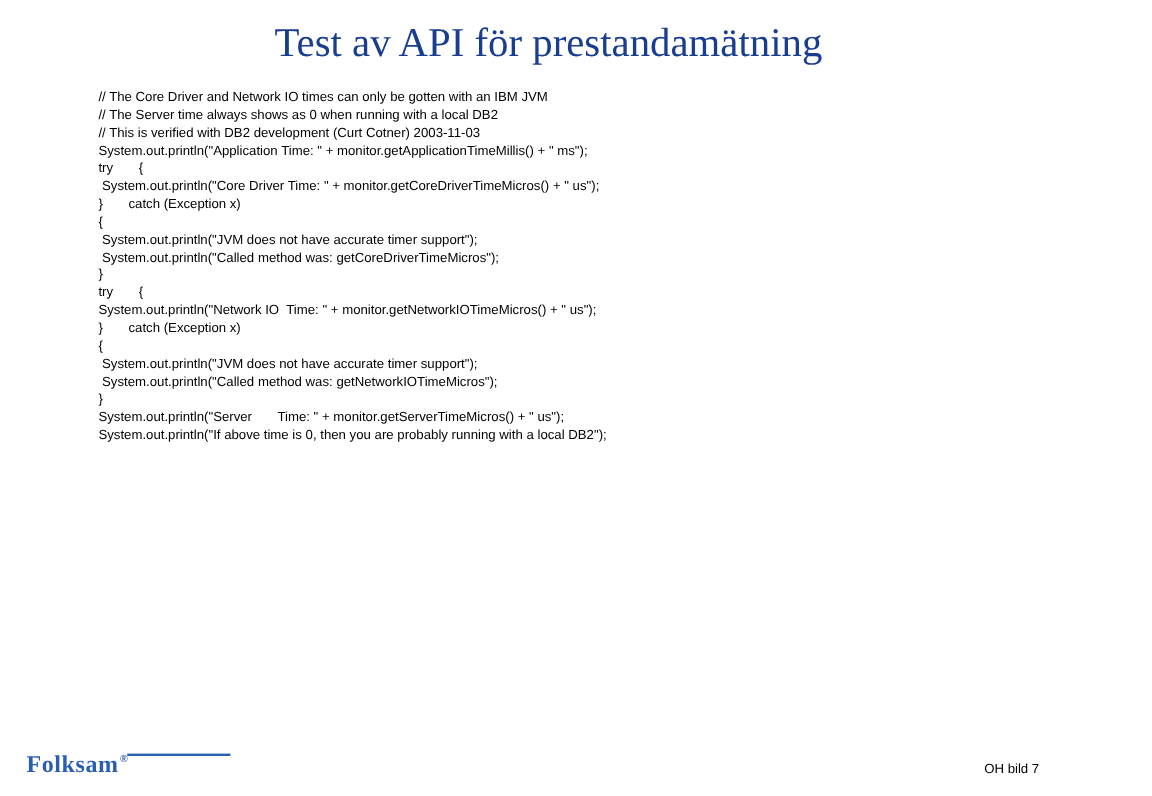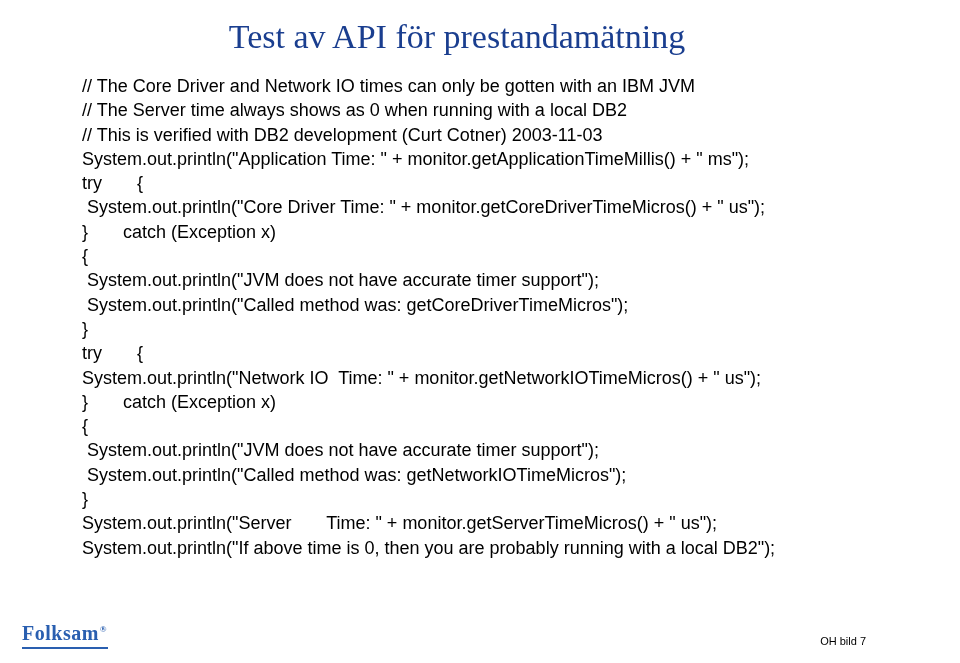--- a/index.html
+++ b/index.html
@@ -21,31 +21,31 @@
   .title {
     font-family: "Times New Roman", Times, serif;
     color: #1a3e8f;
     font-size: 34px;
     text-align: center;
     margin: 0 0 18px 0;
     font-weight: 400;
   }
   .code {
     font-family: Arial, Helvetica, sans-serif;
-    font-size: 18px;
+    font-size: 11px;
     line-height: 1.35;
     color: #000;
     white-space: pre;
   }
   .footer {
     position: absolute;
     left: 22px;
     bottom: 14px;
     display: flex;
-    flex-direction: column;
+    flex-direction: row;
     align-items: flex-start;
   }
   .logo-word {
     font-family: "Times New Roman", Times, serif;
     font-size: 20px;
     color: #2a5fb0;
     font-weight: bold;
     letter-spacing: 0.5px;
     position: relative;
   }

